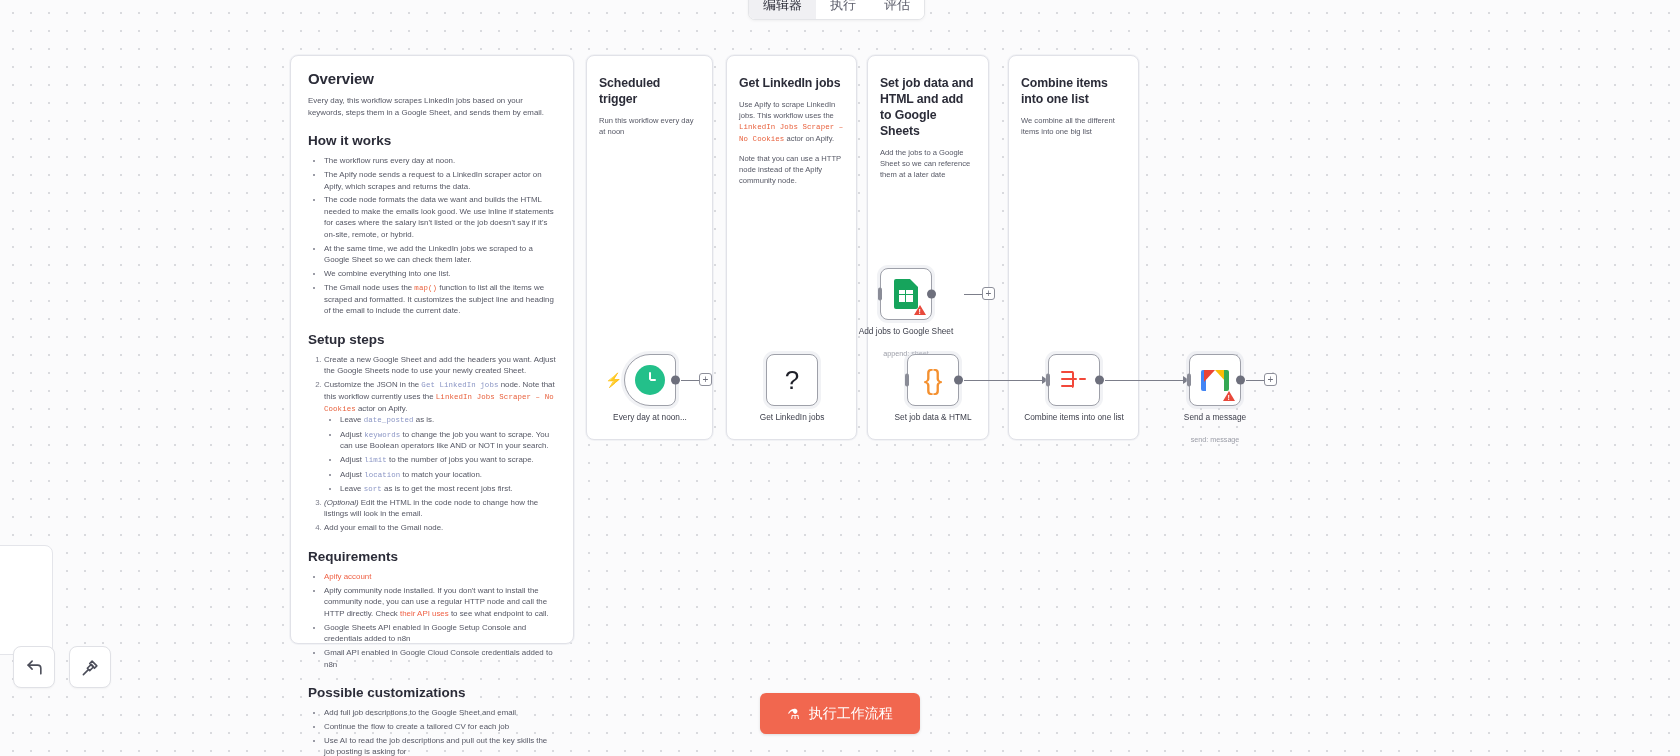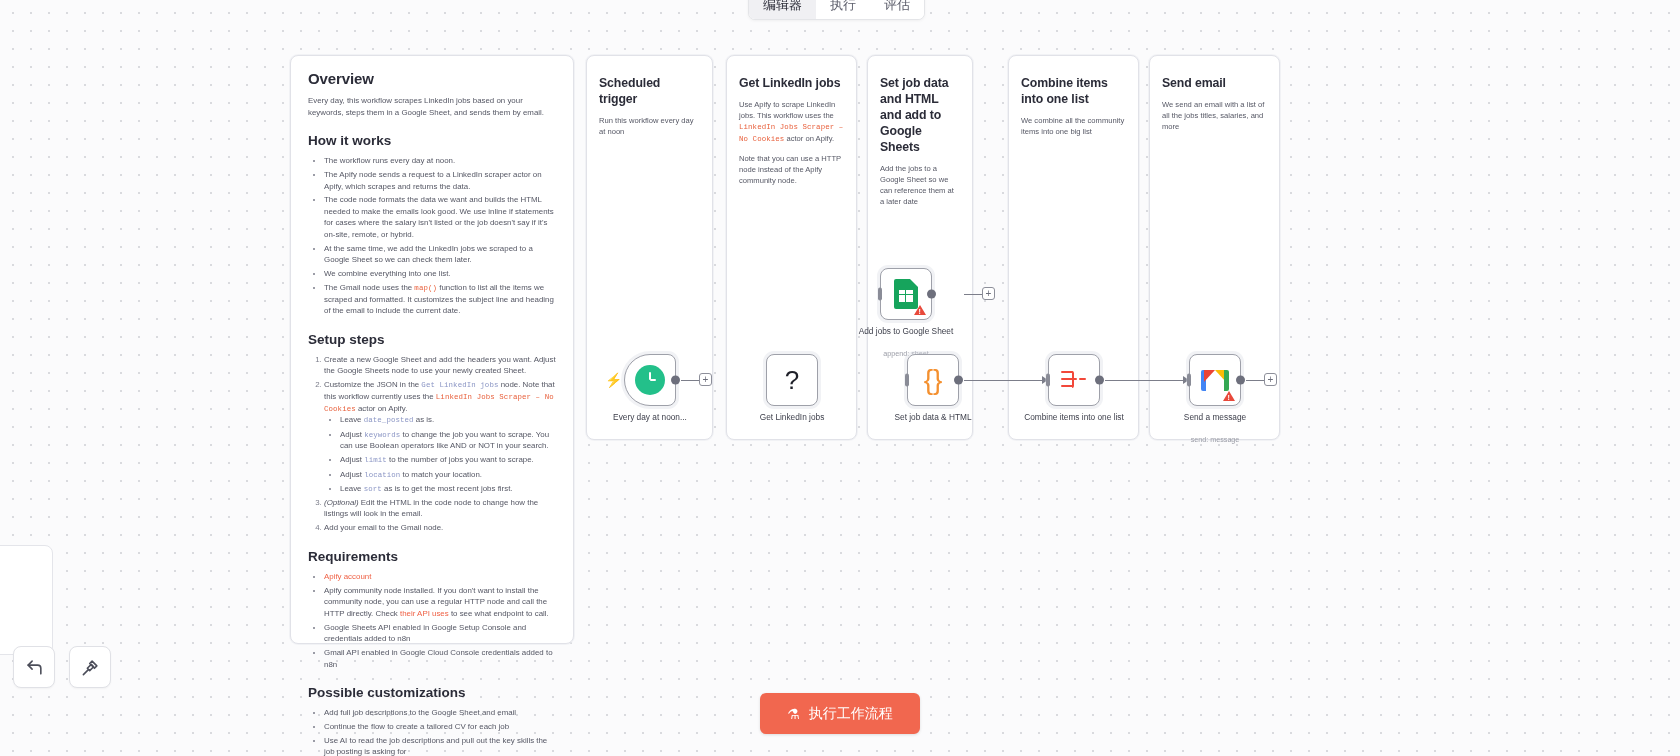--- a/index.html
+++ b/index.html
@@ -87,21 +87,21 @@
 
   
   #note-overview { left: 290px; top: 55px; width: 284px; height: 589px; }
   #note-overview .note-inner { padding: 13px 17px; }
   #note-overview h2 { font-size: 15px; margin-bottom: 7px; }
   #note-overview p, #note-overview li { font-size: 7.9px; line-height: 1.45; }
 
   
   #note-sched    { left: 586px;  top: 55px; width: 127px; height: 385px; }
   #note-getjobs  { left: 726px;  top: 55px; width: 131px; height: 385px; }
-  #note-setjob   { left: 867px;  top: 55px; width: 106px; height: 385px; }
+  #note-setjob   { left: 867px;  top: 55px; width: 122px; height: 385px; }
   #note-combine  { left: 1008px; top: 55px; width: 131px; height: 385px; }
   #note-sendmail { left: 1149px; top: 55px; width: 131px; height: 385px; }
   .note.small h2 { font-size: 12.3px; line-height: 1.3; margin-bottom: 7px; font-weight: 700;}
   .note.small p  { font-size: 7.6px; line-height: 1.45; color: #565865; }
   .note.small .note-inner { padding: 20px 12px; }
 
   
   .node-wrap { position: absolute; }
   .node-box {
     width: 52px; height: 52px;
@@ -350,30 +350,24 @@
   <div class="note small" id="note-setjob">
     <div class="note-inner">
       <h2>Set job data and HTML and add to Google Sheets</h2>
       <p>Add the jobs to a Google Sheet so we can reference them at a later date</p>
     </div>
   </div>
 
   <div class="note small" id="note-combine">
     <div class="note-inner">
       <h2>Combine items into one list</h2>
-      <p>We combine all the community items into one big list</p>
-    </div>
-  </div>
-
-  <div class="note small" id="note-sendmail">
-    <div class="note-inner">
-      <h2>Send email</h2>
-      <p>We send an email with a list of all the jobs titles, salaries, and more</p>
-    </div>
-  </div>
+      <p>We combine all the different items into one big list</p>
+    </div>
+  </div>
+
 
   <div class="node-wrap" style="left:624px; top:354px;">
     <div class="node-box trigger">
       <span class="bolt">⚡</span>
       <span class="clock-ico"></span>
       <span class="port-out"></span>
     </div>
     <div class="node-label">Every day at noon...</div>
   </div>
   <div class="conn" style="left:681px; top:379.5px; width:18px;"></div>

